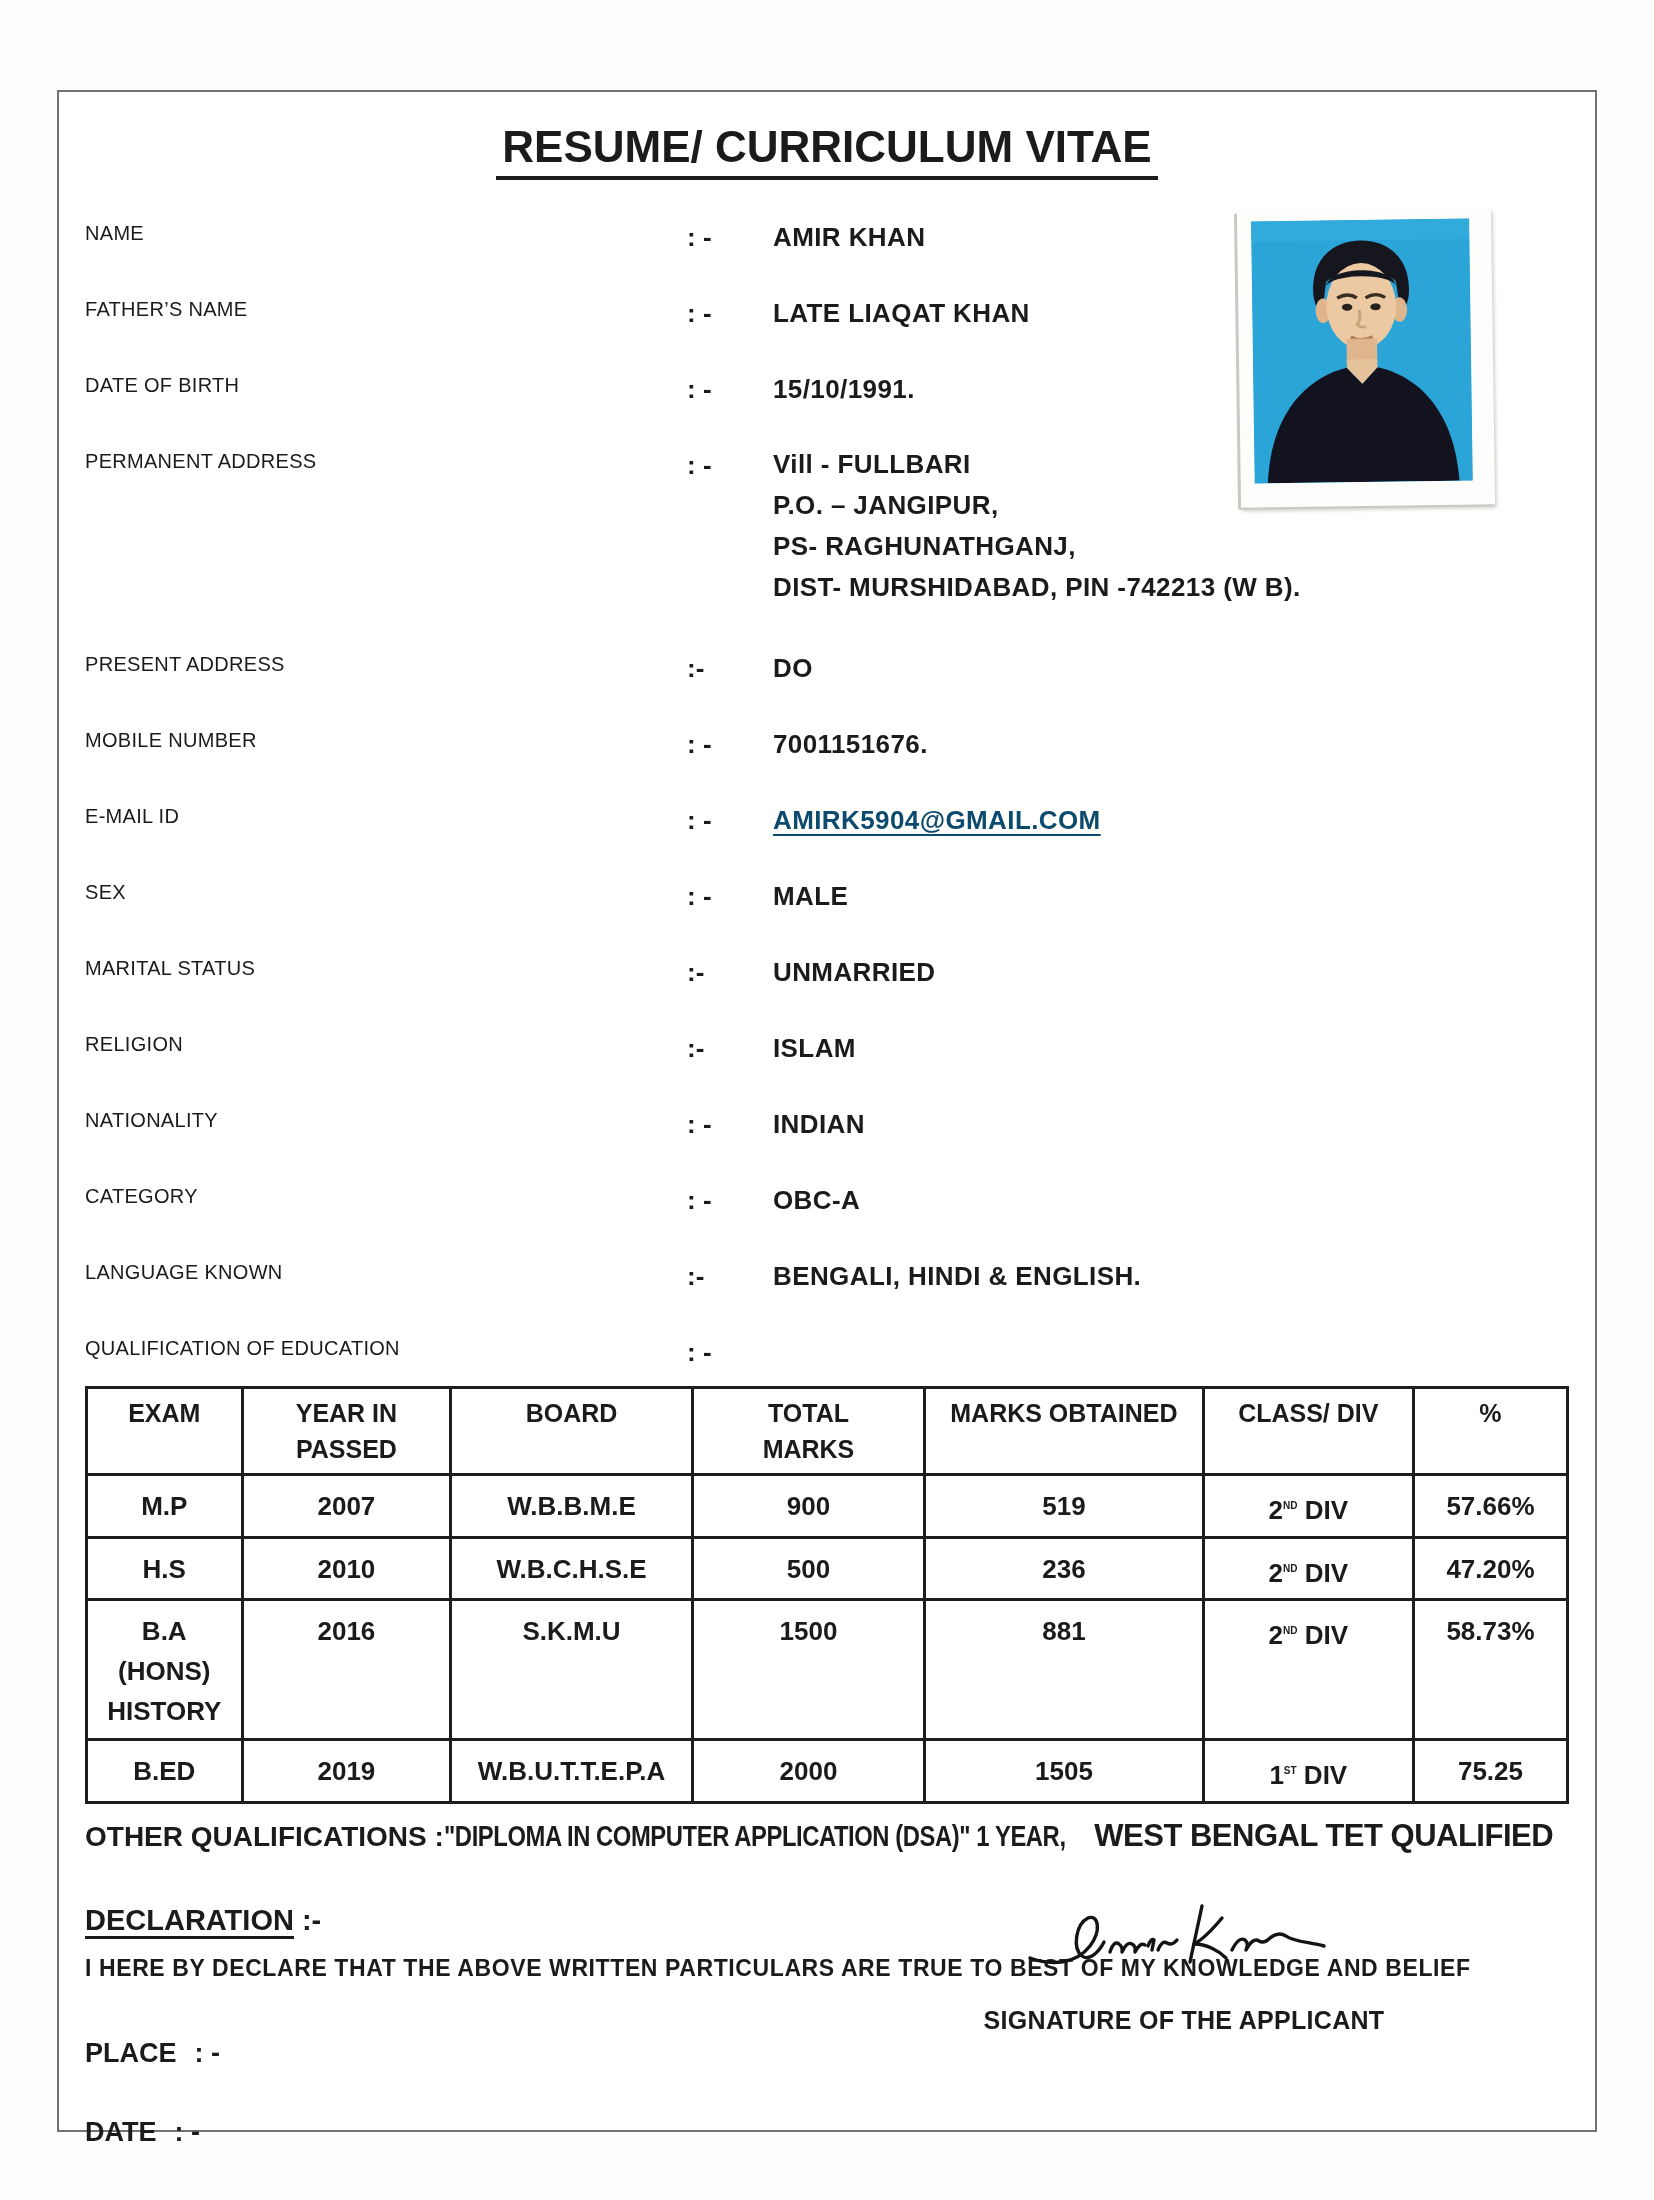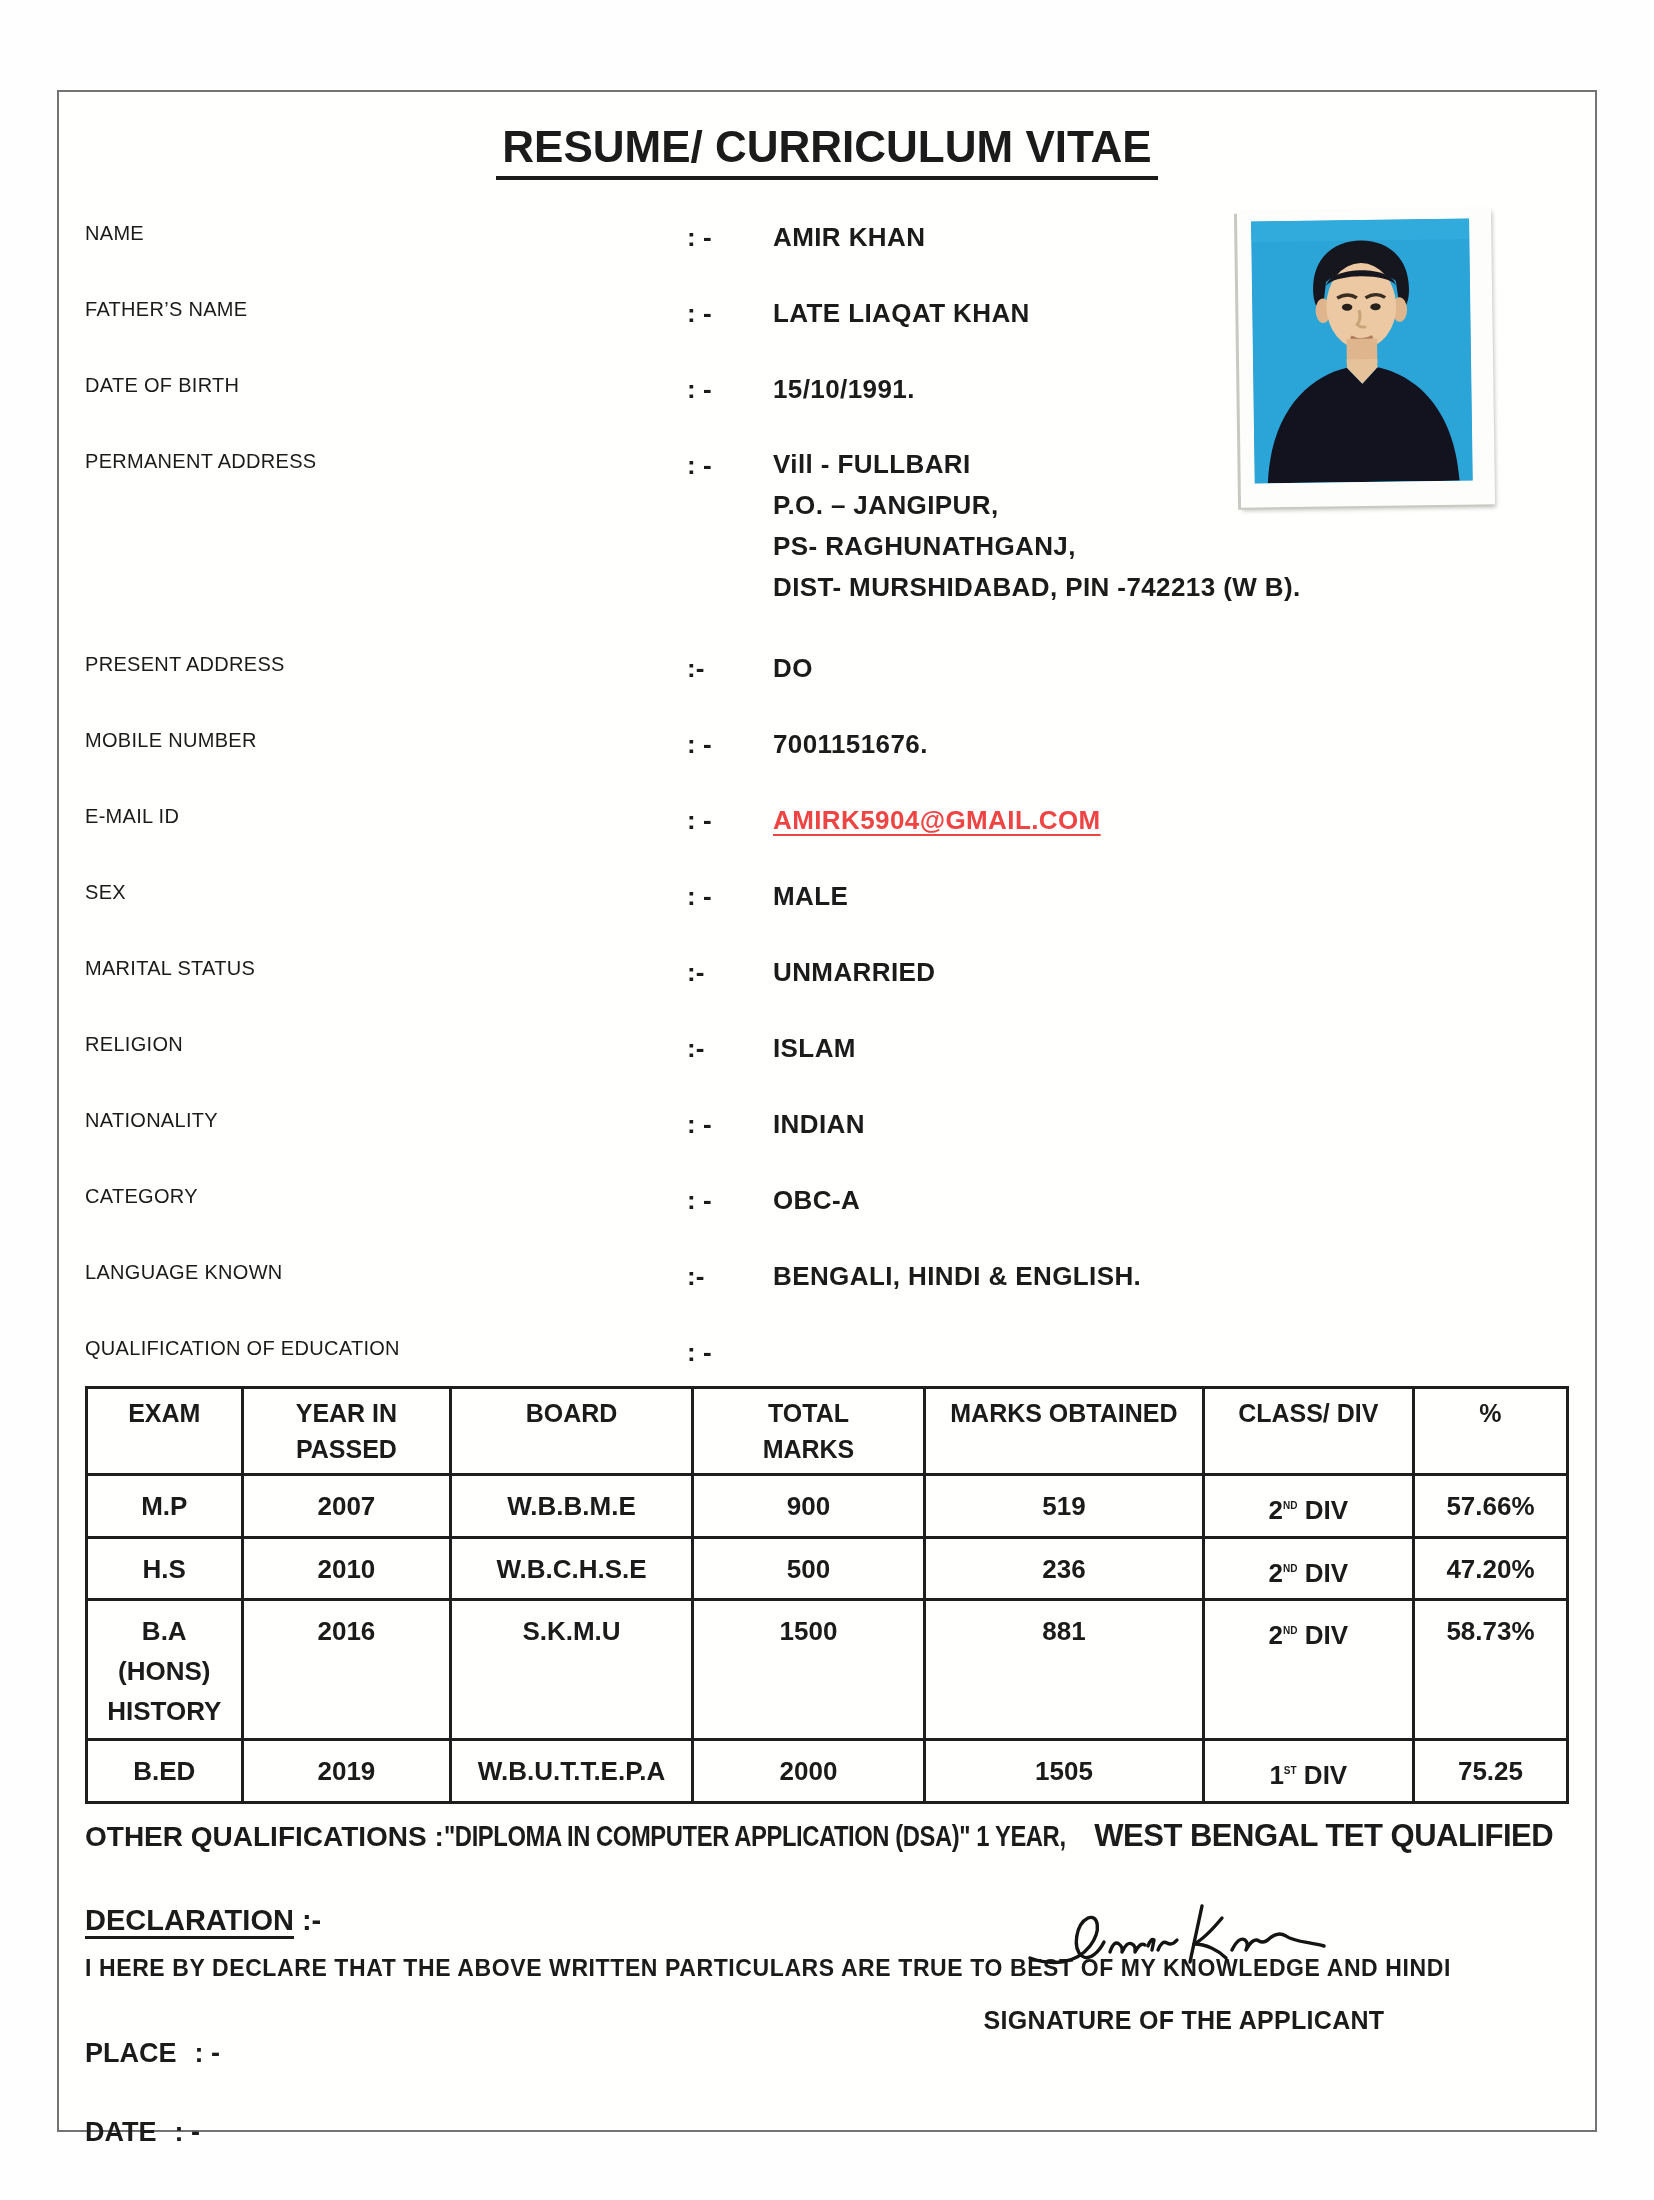--- a/index.html
+++ b/index.html
@@ -49,21 +49,21 @@
     font-size: 26px;
     font-weight: 700;
   }
   .info-value {
     font-size: 26px;
     font-weight: 700;
     letter-spacing: 0.4px;
   }
   .multiline { white-space: pre-line; line-height: 41px; margin-top: -6px; }
   .email-link {
-    color: #ef4444;
+    color: #0c4a6e;
     text-decoration: underline;
     text-decoration-thickness: 2px;
     text-underline-offset: 5px;
     cursor: pointer;
   }
   .row-qual { margin-bottom: 0; }
   
   .photo-frame {
     position: absolute;
     left: 1180px;
@@ -338,21 +338,21 @@
     </table>
 
     <div class="other-line">
       <span class="other-label">OTHER  QUALIFICATIONS :</span><span class="other-quoted">"DIPLOMA IN COMPUTER APPLICATION (DSA)" 1 YEAR,</span>
       <span class="other-suffix">WEST BENGAL TET QUALIFIED</span>
     </div>
 
     <div class="decl-head-wrap">
       <span class="decl-underline">DECLARATION</span><span> :-</span>
     </div>
-    <div class="decl-text">I HERE BY DECLARE THAT THE ABOVE WRITTEN PARTICULARS ARE TRUE TO BEST OF MY KNOWLEDGE AND HINDI</div>
+    <div class="decl-text">I HERE BY DECLARE THAT THE ABOVE WRITTEN PARTICULARS ARE TRUE TO BEST OF MY KNOWLEDGE AND BELIEF</div>
 
     <div class="place-row">
       <span>PLACE</span><span class="sep-gap"></span><span>: -</span>
     </div>
     <div class="date-row">
       <span>DATE</span><span class="sep-gap"></span><span>: -</span>
     </div>
 
     <div class="sig-block">
       <svg class="sig-scribble" width="320" height="92" viewBox="0 0 320 92">

